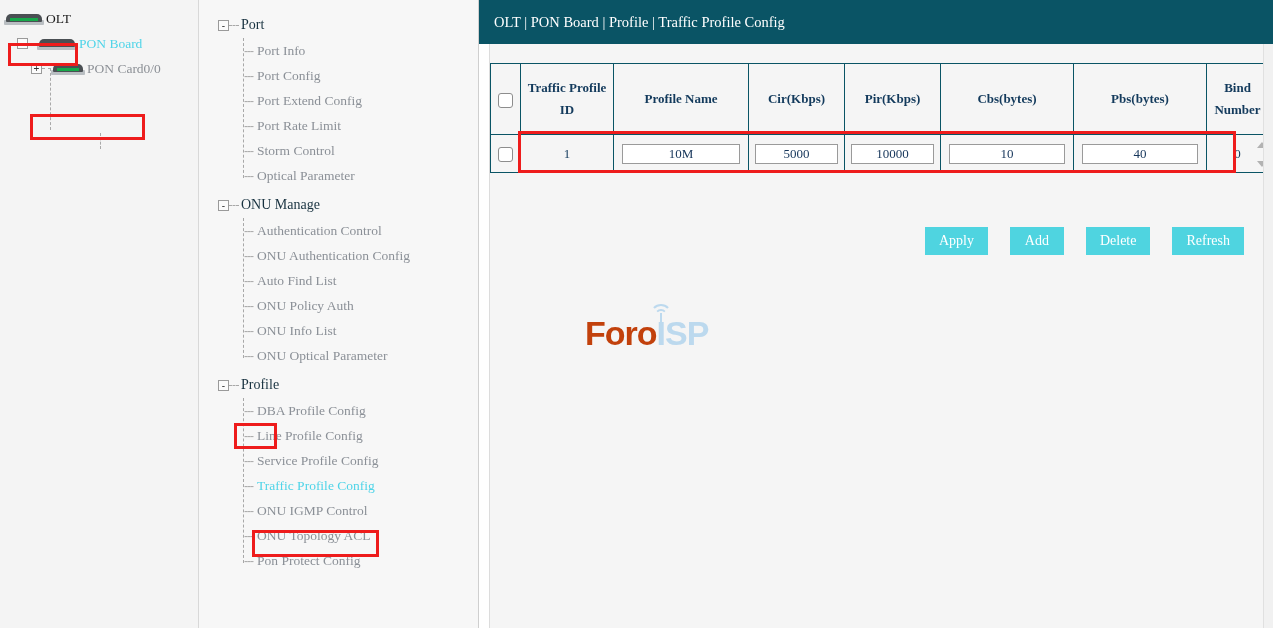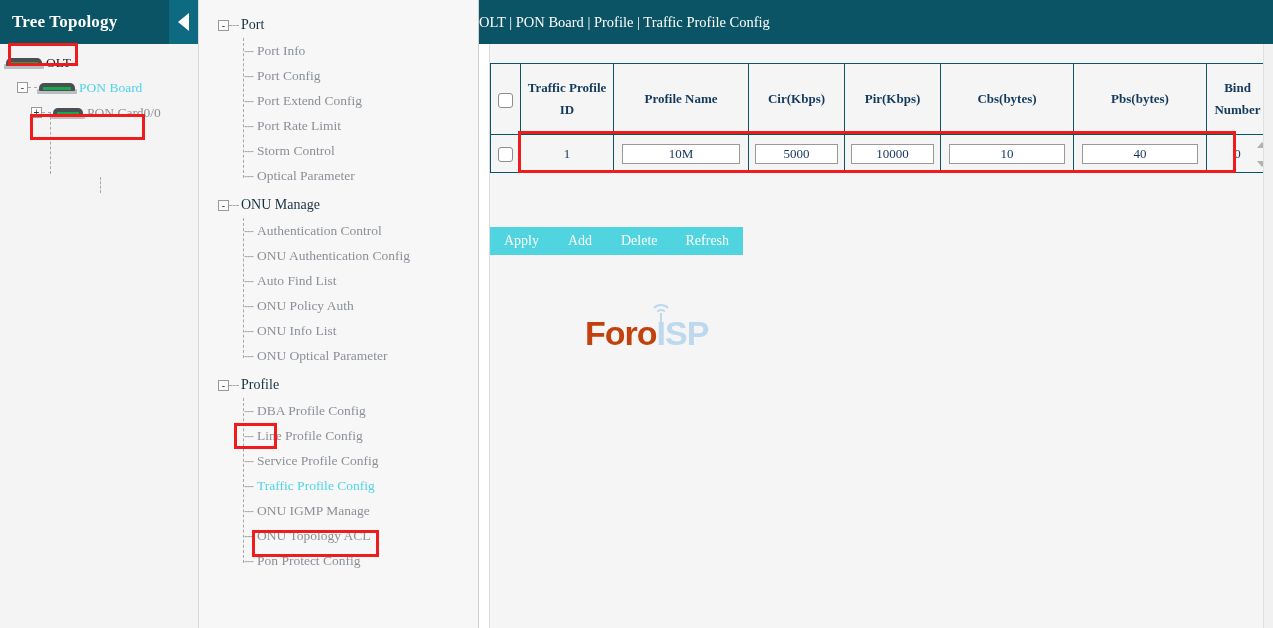--- a/index.html
+++ b/index.html
@@ -191,20 +191,21 @@
     height: 628px;
     position: relative;
     background: #ffffff;
   }
   #main-header {
     height: 44px;
     background: #0a5465;
     color: #ffffff;
     display: flex;
     align-items: center;
+    padding-left: 15px;
     font-size: 14.5px;
   }
   #content-area {
     position: relative;
     height: 584px;
     background: #f5f5f5;
     margin-left: 10px;
     border-left: 1px solid #dcdcdc;
   }
 
@@ -279,21 +280,22 @@
   .spinner .up { border-bottom: 6px solid #b2b2b2; }
   .spinner .dn { border-top: 6px solid #b2b2b2; }
 
   
   #btn-row {
     position: absolute;
     top: 183px;
     left: 0;
     width: 754px;
     display: flex;
-    justify-content: flex-start;
+    justify-content: flex-end;
+    gap: 22px;
   }
   .btn {
     background: #4fd4e0;
     color: #ffffff;
     border: none;
     font-family: "Liberation Serif", serif;
     font-size: 14px;
     padding: 6px 14px;
     min-width: 54px;
     cursor: pointer;
@@ -347,26 +349,20 @@
     border-left: 1px solid #e0e0e0;
   }
 </style>
 </head>
 <body>
 
 <div id="app">
 
   <div id="tree-panel">
 
-    <div id="tree-header">
-      <span class="title">Tree Topology</span>
-      <div id="collapse-btn">
-        <span class="tri"></span>
-      </div>
-    </div>
 
     <div class="tree-body">
 
       <div class="vline" style="left:50px; top:68px; height:62px;"></div>
       <div class="vline" style="left:100px; top:133px; height:16px;"></div>
 
       <div class="tnode" style="padding-left:4px;">
         <span class="dev-icon">
           <span class="base"></span>
             <span class="body"></span>
@@ -490,21 +486,21 @@
       <div class="mitem">
         <span class="leaf-dash">---</span>
         <span class="mlabel">Service Profile Config</span>
       </div>
       <div class="mitem">
         <span class="leaf-dash">---</span>
         <span class="mlabel active">Traffic Profile Config</span>
       </div>
       <div class="mitem">
         <span class="leaf-dash">---</span>
-        <span class="mlabel">ONU IGMP Manage</span>
+        <span class="mlabel">ONU IGMP Control</span>
       </div>
       <div class="mitem">
         <span class="leaf-dash">---</span>
         <span class="mlabel">ONU Topology ACL</span>
       </div>
       <div class="mitem">
         <span class="leaf-dash">---</span>
         <span class="mlabel">Pon Protect Config</span>
       </div>
     </div>

